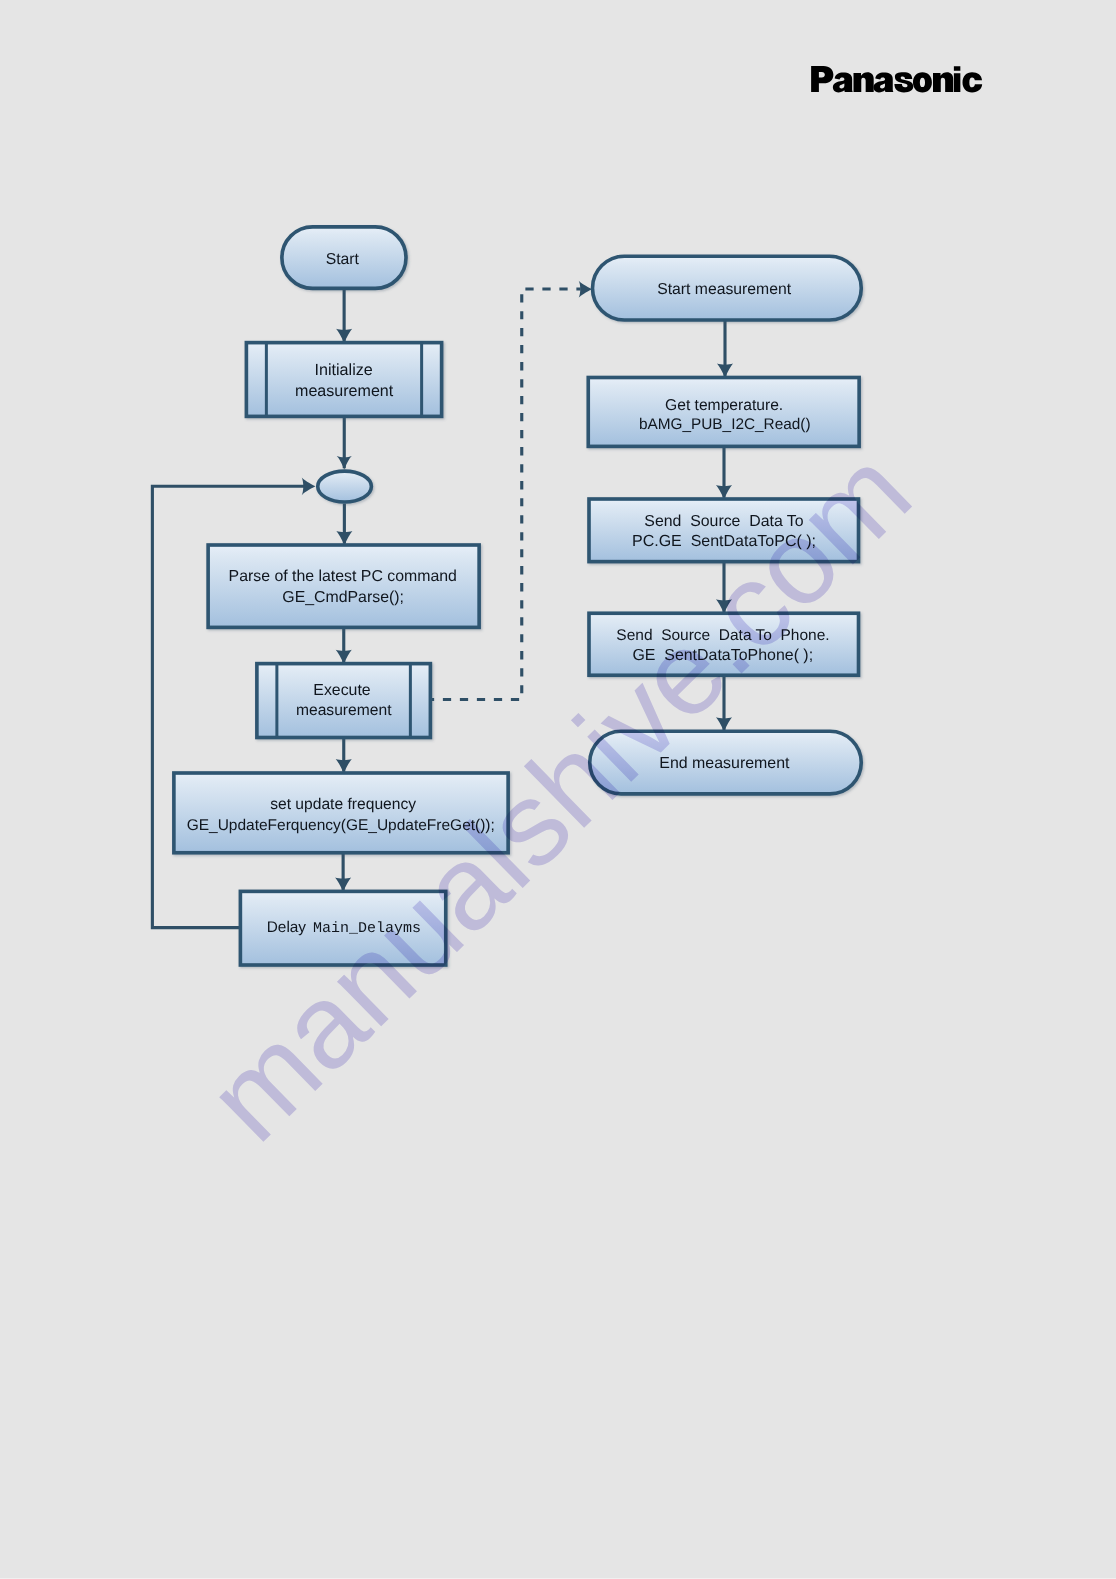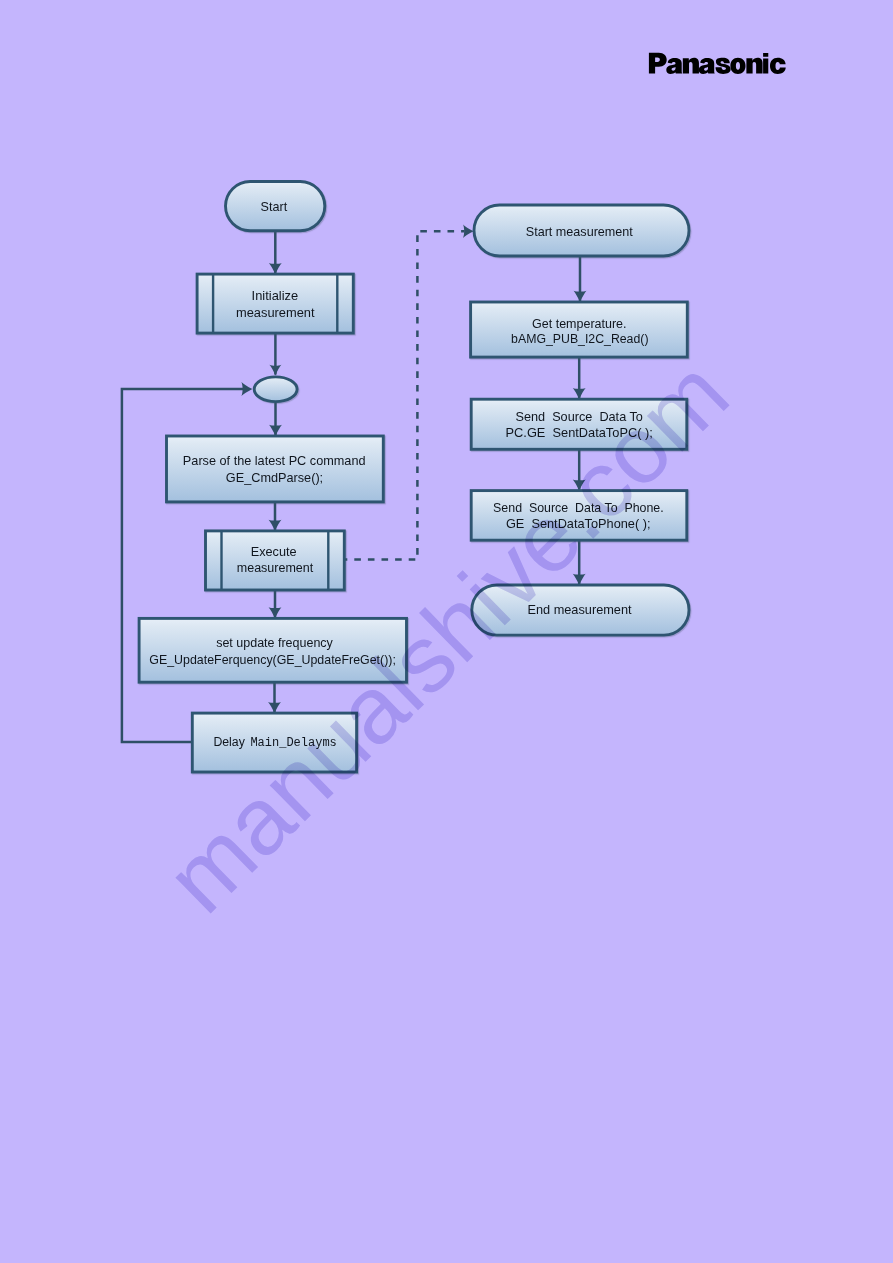--- a/index.html
+++ b/index.html
@@ -1,19 +1,19 @@
 <!DOCTYPE html>
 <html><head>
 <meta charset="utf-8">
 <title>Flowchart</title>
 <style>
   html,body{margin:0;padding:0;background:#ffffff;}
   body{width:893px;height:1263px;position:relative;overflow:hidden;
        font-family:"Liberation Sans",sans-serif;-webkit-font-smoothing:antialiased;}
-  #page{position:absolute;left:0;top:0;width:893px;height:1263px;background:#c4b5fd;}
+  #page{position:absolute;left:0;top:0;width:893px;height:1263px;background:#e5e5e5;}
   svg{position:absolute;left:0;top:0;}
   #wm{width:893px;height:1263px;pointer-events:none;mix-blend-mode:multiply;}
   #fc{width:893px;height:1263px;}
   #logo{width:893px;height:140px;}
   .shp-txt{font-family:"Liberation Sans",sans-serif;fill:#10161e;}
 </style>
 </head>
 <body>
 
 <div id="page">

